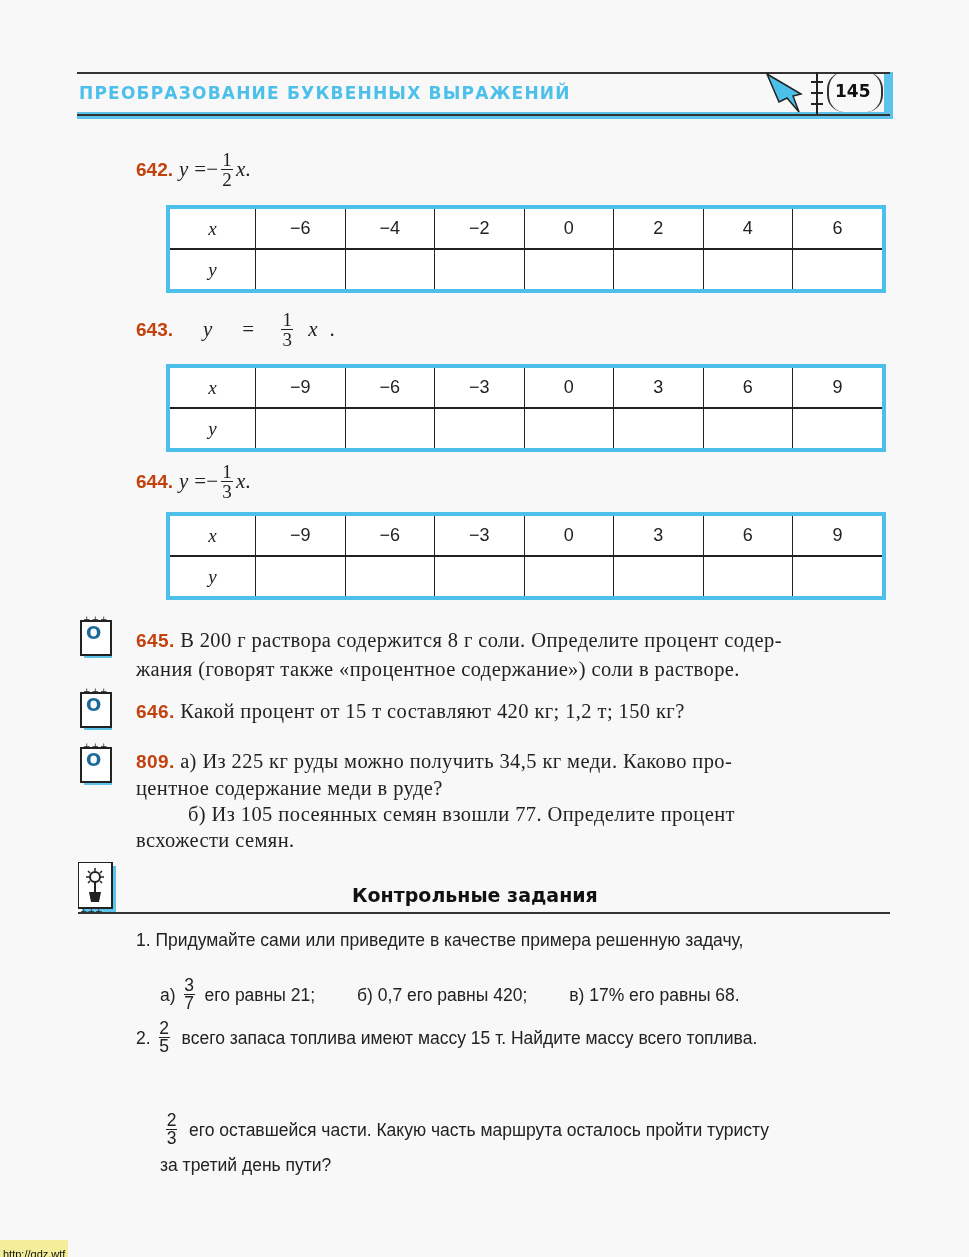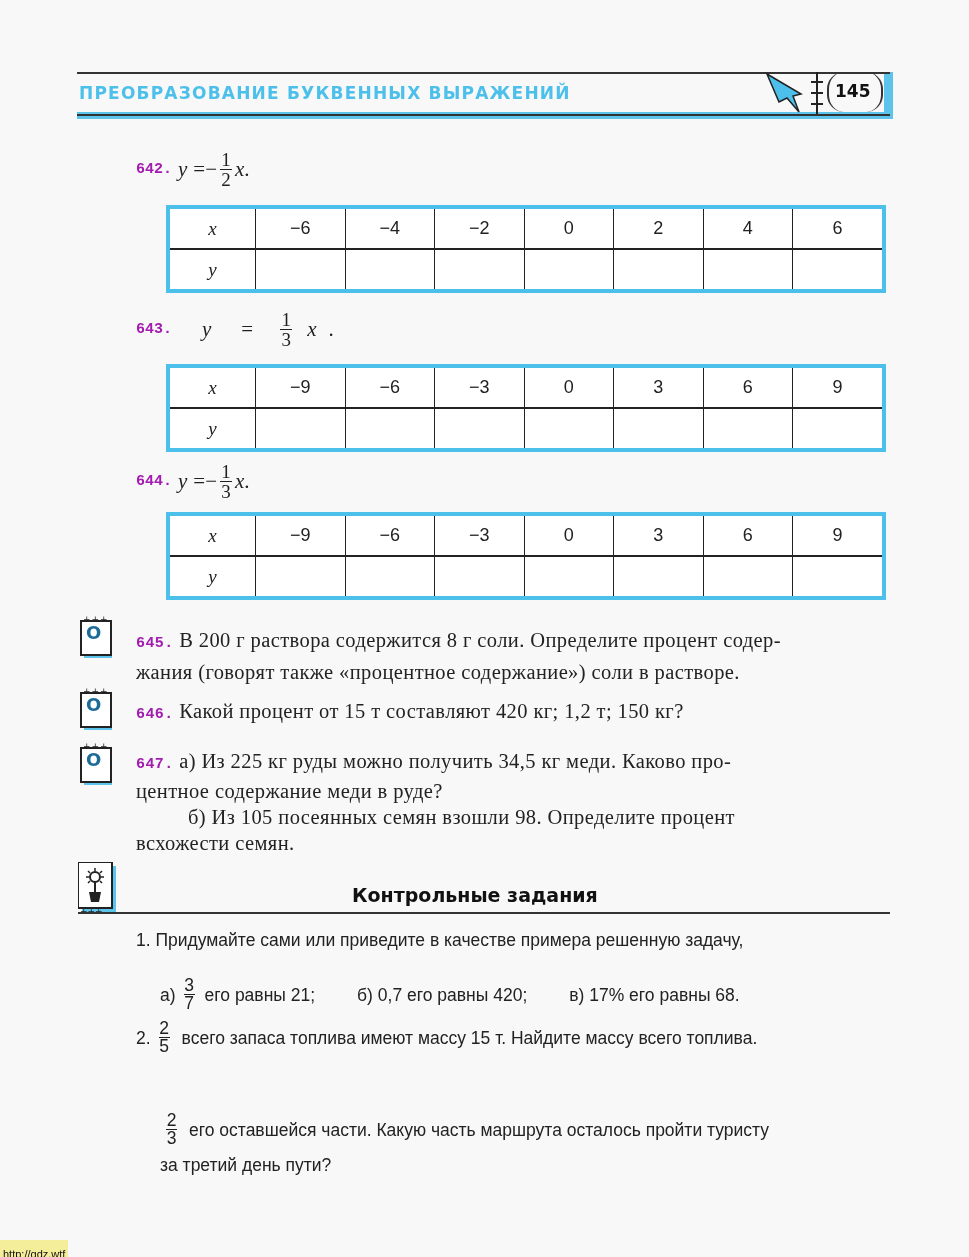--- a/index.html
+++ b/index.html
@@ -15,21 +15,21 @@
   .header-title { position:absolute; left:2px; top:9px; font-family:"DejaVu Sans", sans-serif; font-weight:bold;
                   font-size:17px; letter-spacing:1.2px; color:#4cc0ea; }
   .header-flag { position:absolute; left:688px; top:-2px; width:40px; height:42px; }
   .header-binder { position:absolute; left:733px; top:-2px; width:14px; height:42px; }
   .page-num-box { position:absolute; left:750px; top:-2px; width:52px; height:40px;
                   border-left:2px solid #333; border-right:2px solid #333;border-radius:17px; }
   .page-num { position:absolute; left:6px; top:9px; font-family:"DejaVu Sans", sans-serif; font-weight:bold;
               font-size:17px; color:#111; }
 
   
-  .ex-num { color:#a21caf; font-family:Liberation Mono, monospace; font-weight:bold; font-size:15px; }
+  .ex-num { color:#c2410c; font-family:Liberation Sans, sans-serif; font-weight:bold; font-size:19px; }
   .formula { position:absolute; left:136px; font-size:21px; display:flex; align-items:center; }
   .formula .ital { font-style:italic; }
   .frac { display:inline-flex; flex-direction:column; align-items:center; margin:0 3px; font-size:19px; line-height:19px; }
   .frac .bar { width:12px; border-top:1.5px solid #222; }
   .sp { display:inline-block; width:6px; }
 
   .vtable { position:absolute; left:166px; width:720px; height:88px; border:4px solid #4cc0ea; background:#fff;
             box-sizing:border-box; }
   .vtable table { width:100%; height:100%; border-collapse:collapse; table-layout:fixed; }
   .vtable td { border-right:1.5px solid #222; text-align:center; font-family:"Liberation Sans", sans-serif;
@@ -234,24 +234,24 @@
     <span>Какой процент от 15 т составляют 420 кг; 1,2 т; 150 кг?</span>
   </div>
 
   <div class="notepad" style="top:741px;">
     <div class="shadow"></div>
       <div class="pad"></div>
       <span class="rings">+++</span>
       <span class="o">O</span>
   </div>
   <div class="problem" style="top:748px; line-height:26px;">
-    <span class="ex-num">647.</span>
+    <span class="ex-num">809.</span>
     <span>а) Из 225 кг руды можно получить 34,5 кг меди. Каково про-</span><br>
     <span>центное содержание меди в руде?</span><br>
-    <span class="indent"></span><span>б) Из 105 посеянных семян взошли 98. Определите процент</span><br>
+    <span class="indent"></span><span>б) Из 105 посеянных семян взошли 77. Определите процент</span><br>
     <span>всхожести семян.</span>
   </div>
 
   <svg class="ctrl-icon" viewBox="0 0 40 52">
     <rect x="4" y="4" width="34" height="46" fill="#5cc3ea"></rect>
     <rect x="0" y="0" width="34" height="46" fill="#fff" stroke="#222" stroke-width="2"></rect>
     <circle cx="17" cy="15" r="5" fill="none" stroke="#222" stroke-width="2"></circle>
     <path d="M17,6 L17,9 M10,9 L12,11 M24,9 L22,11 M8,15 L11,15 M26,15 L23,15 M10,21 L12,19 M24,21 L22,19" stroke="#222" stroke-width="1.5"></path>
     <line x1="17" y1="20" x2="17" y2="30" stroke="#222" stroke-width="2"></line>
     <path d="M11,30 L23,30 L21,40 L13,40 Z" fill="#222"></path>

